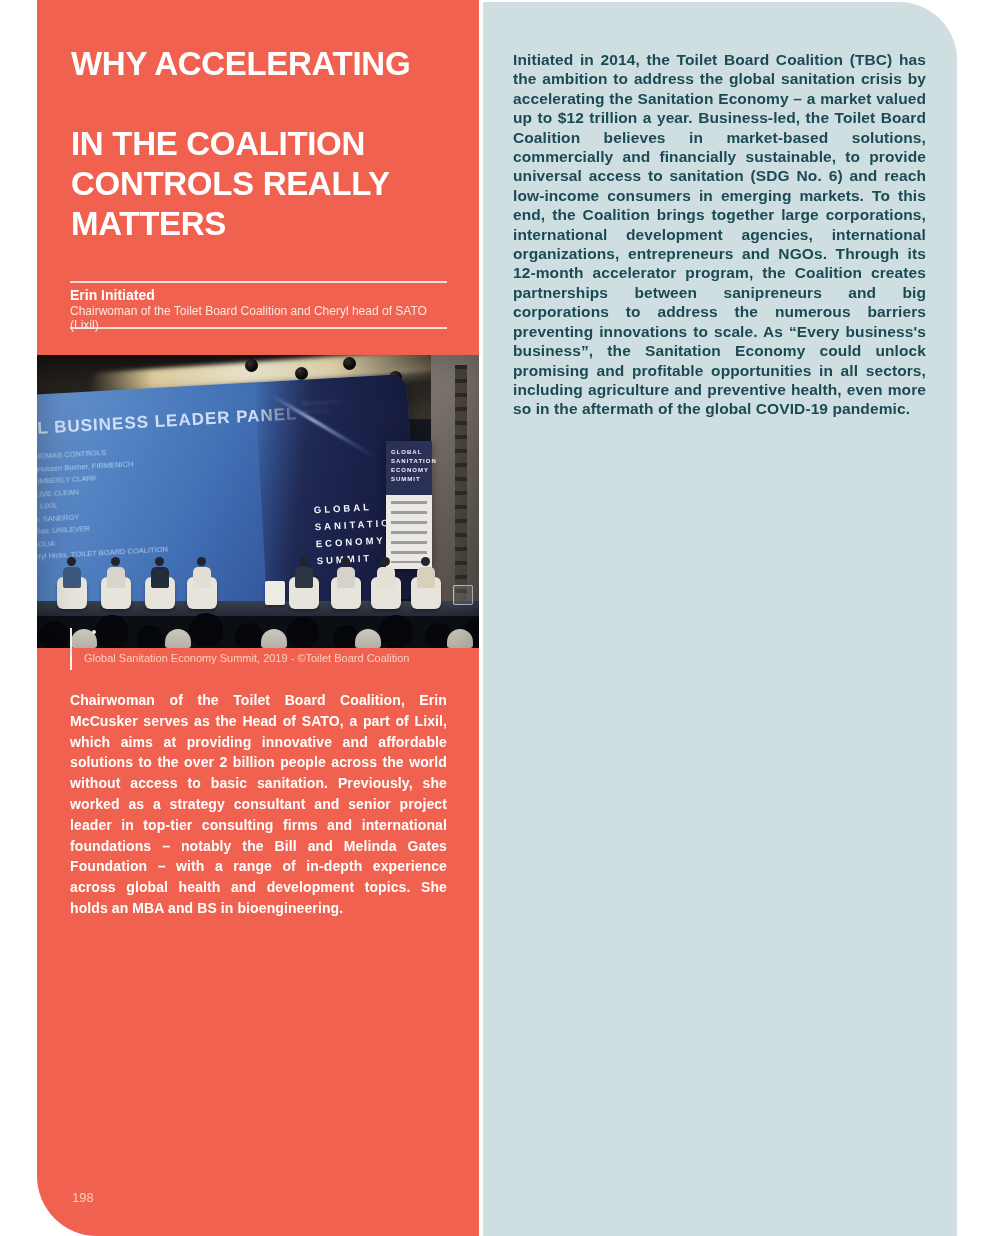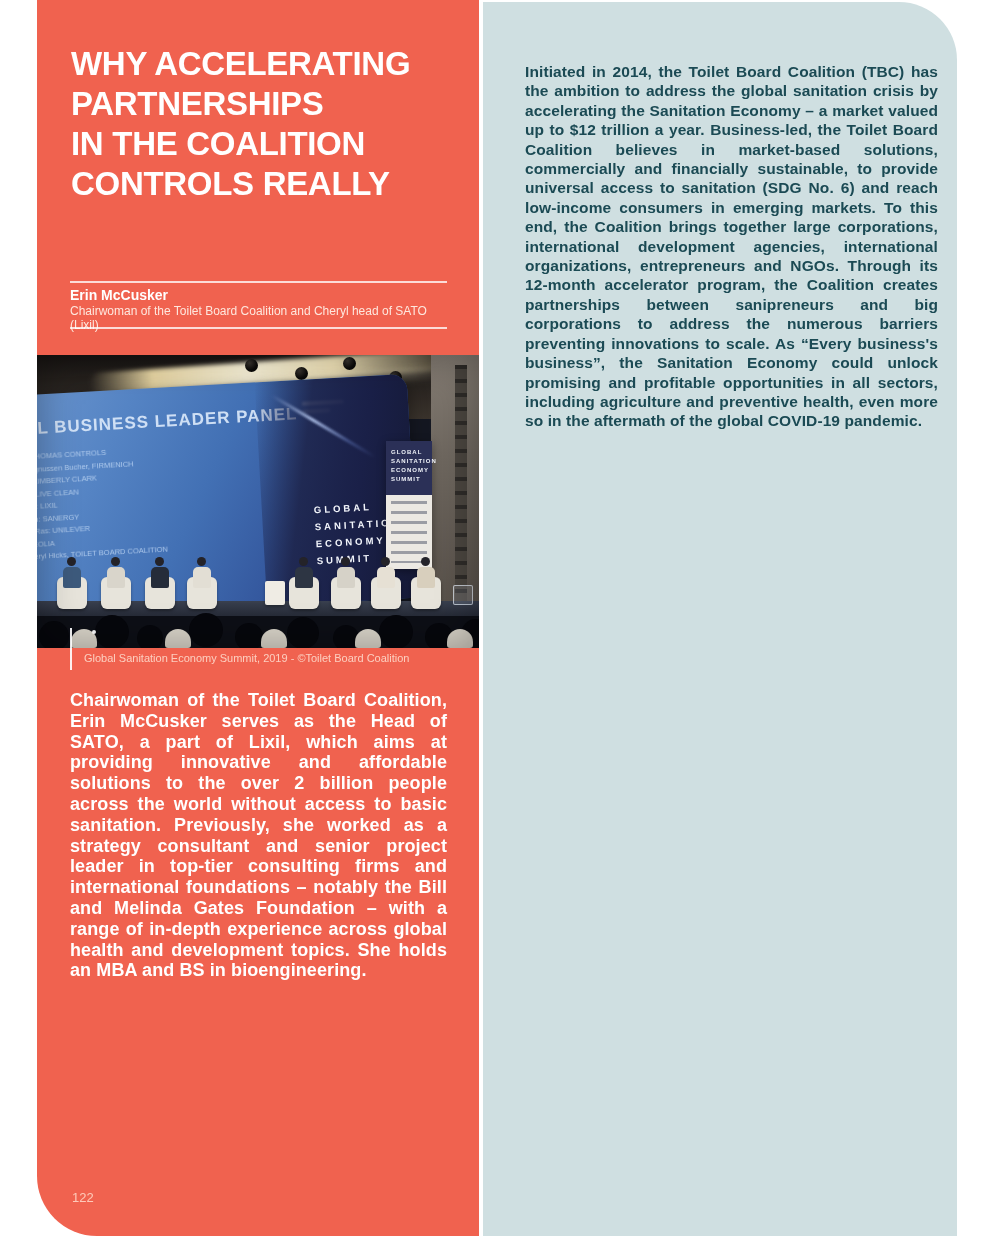--- a/index.html
+++ b/index.html
@@ -85,47 +85,48 @@
                   box-shadow:inset 0 0 40px rgba(0,0,0,0.35);pointer-events:none;}
 
   
   .caption-marker{position:absolute;left:33px;top:628px;width:2px;height:42px;
                   background:rgba(255,255,255,0.9);z-index:3;}
   .caption-dot{position:absolute;left:55px;top:630px;width:4px;height:4px;border-radius:50%;
                background:rgba(255,255,255,0.9);z-index:3;}
   .photo-caption{position:absolute;left:47px;top:652px;width:380px;
                  color:rgba(255,226,211,0.85);font-size:11px;}
   .bio{position:absolute;left:33px;top:690px;width:377px;margin:0;
-       color:#ffffff;font-size:18px;line-height:20.8px;font-weight:bold;
+       color:#ffffff;font-size:14px;line-height:20.8px;font-weight:bold;
        text-align:justify;letter-spacing:0.1px;}
   .page-number{position:absolute;left:35px;top:1190px;color:rgba(255,213,196,0.9);
                font-size:13px;}
 
   
   .right-panel{position:absolute;left:483px;top:2px;width:474px;height:1234px;
                background:#CFDFE1;border-radius:0 58px 0 0;}
-  .intro{position:absolute;left:30px;top:48px;width:413px;margin:12px;
+  .intro{position:absolute;left:30px;top:48px;width:413px;margin:0;
          color:#1B4A54;font-size:15.5px;line-height:19.4px;font-weight:bold;
          text-align:justify;letter-spacing:0.1px;}
 </style>
 </head>
 <body>
 
 <div class="page">
 
   <section class="left-panel">
     <h1 class="title">
       <span>WHY ACCELERATING</span><br>
-      <span>PARTNERSHIPS</span><br>
+      <br>
       <span>IN THE COALITION</span><br>
       <span>CONTROLS REALLY</span><br>
+      <span>MATTERS</span>
     </h1>
 
     <div class="rule rule-top"></div>
-    <div class="author-name">Erin McCusker</div>
+    <div class="author-name">Erin Initiated</div>
     <div class="author-role">Chairwoman of the Toilet Board Coalition and Cheryl head of SATO (Lixil)</div>
     <div class="rule rule-bottom"></div>
 
     <figure class="photo">
       <div class="ph-ceiling"></div>
       <div class="ph-lightbar"></div>
       <div class="ph-lightbar2"></div>
       <div class="spot" style="left:208px;top:4px;"></div>
       <div class="spot" style="left:258px;top:12px;"></div>
       <div class="spot" style="left:306px;top:2px;"></div>
@@ -217,20 +218,20 @@
         <div class="aud-chair" style="left: 410px;"></div>
         <div class="photo-vignette"></div>
     </figure>
 
     <div class="caption-marker"></div>
     <div class="caption-dot"></div>
     <figcaption class="photo-caption">Global Sanitation Economy Summit, 2019 - ©Toilet Board Coalition</figcaption>
 
     <p class="bio">Chairwoman of the Toilet Board Coalition, Erin McCusker serves as the Head of SATO, a part of Lixil, which aims at providing innovative and affordable solutions to the over 2 billion people across the world without access to basic sanitation. Previously, she worked as a strategy consultant and senior project leader in top-tier consulting firms and international foundations – notably the Bill and Melinda Gates Foundation – with a range of in-depth experience across global health and development topics. She holds an MBA and BS in bioengineering.</p>
 
-    <div class="page-number">122</div>
+    <div class="page-number">198</div>
   </section>
 
   <section class="right-panel">
     <p class="intro">Initiated in 2014, the Toilet Board Coalition (TBC) has the ambition to address the global sanitation crisis by accelerating the Sanitation Economy – a market valued up to $12 trillion a year. Business-led, the Toilet Board Coalition believes in market-based solutions, commercially and financially sustainable, to provide universal access to sanitation (SDG No. 6) and reach low-income consumers in emerging markets. To this end, the Coalition brings together large corporations, international development agencies, international organizations, entrepreneurs and NGOs. Through its 12-month accelerator program, the Coalition creates partnerships between sanipreneurs and big corporations to address the numerous barriers preventing innovations to scale. As “Every business's business”, the Sanitation Economy could unlock promising and profitable opportunities in all sectors, including agriculture and preventive health, even more so in the aftermath of the global COVID-19 pandemic.</p>
   </section>
 
 </div>
 
 </body></html>

